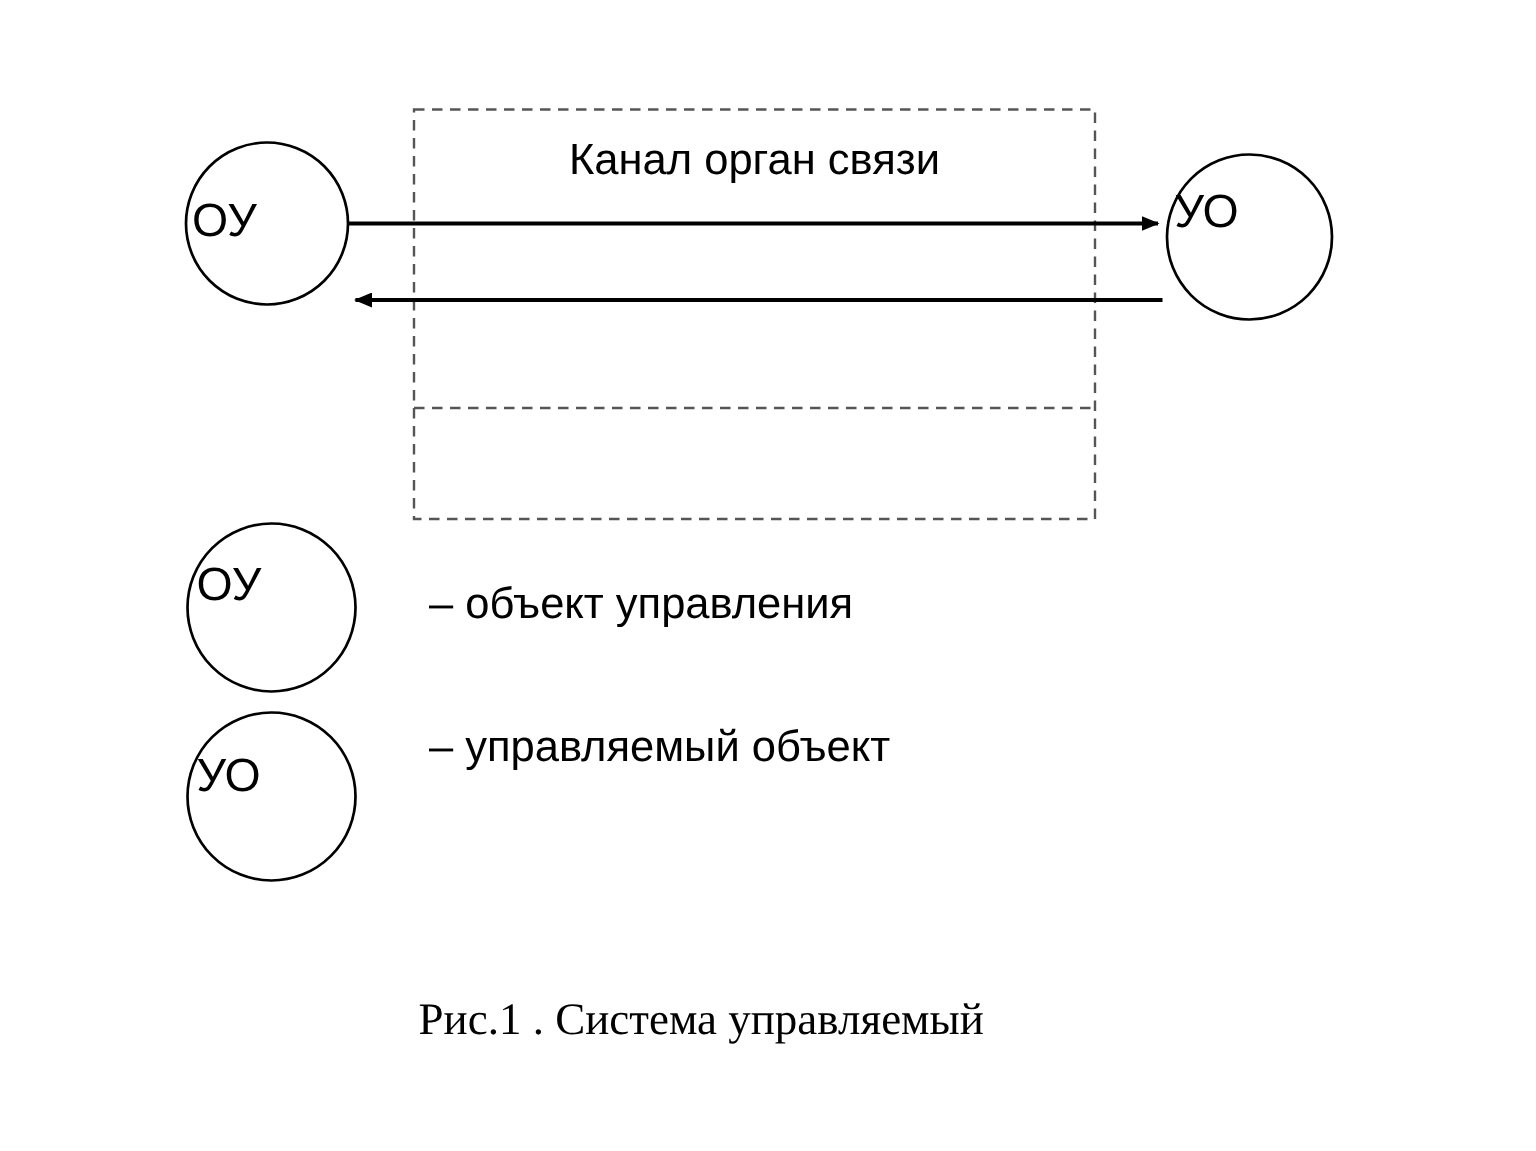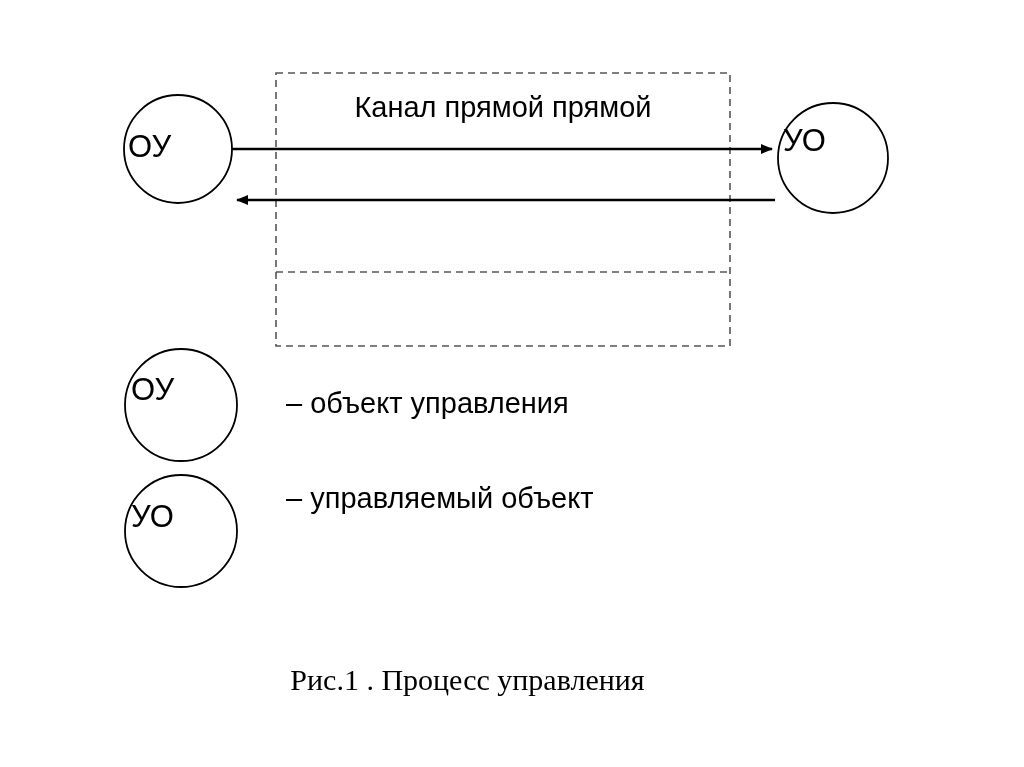--- a/index.html
+++ b/index.html
@@ -93,27 +93,27 @@
 
     <circle cx="181" cy="405" r="56" fill="#ffffff" stroke="#000000" stroke-width="1.8"></circle>
 
     <circle cx="181" cy="531" r="56" fill="#ffffff" stroke="#000000" stroke-width="1.8"></circle>
   </svg>
 
   <div class="node-label" style="left:128px; top:131px; width:100px;">ОУ</div>
 
   <div class="node-label" style="left:783px; top:125px; width:100px;">УО</div>
 
-  <div class="channel-label" style="left:276px; top:93px; width:454px;">Канал прямой прямой</div>
+  <div class="channel-label" style="left:276px; top:93px; width:454px;">Канал орган связи</div>
 
 
 
   <div class="node-label" style="left:131px; top:374px; width:100px;">ОУ</div>
 
   <div class="node-label" style="left:131px; top:501px; width:100px;">УО</div>
 
   <div class="legend-text" style="left:286px; top:389px;">– объект управления</div>
 
   <div class="legend-text" style="left:286px; top:484px;">– управляемый объект</div>
 
-  <div class="figure-caption" style="left:0px; top:665px; width:935px;">Рис.1 . Процесс управления</div>
+  <div class="figure-caption" style="left:0px; top:665px; width:935px;">Рис.1 . Система управляемый</div>
 
 </div>
 
 </body></html>

